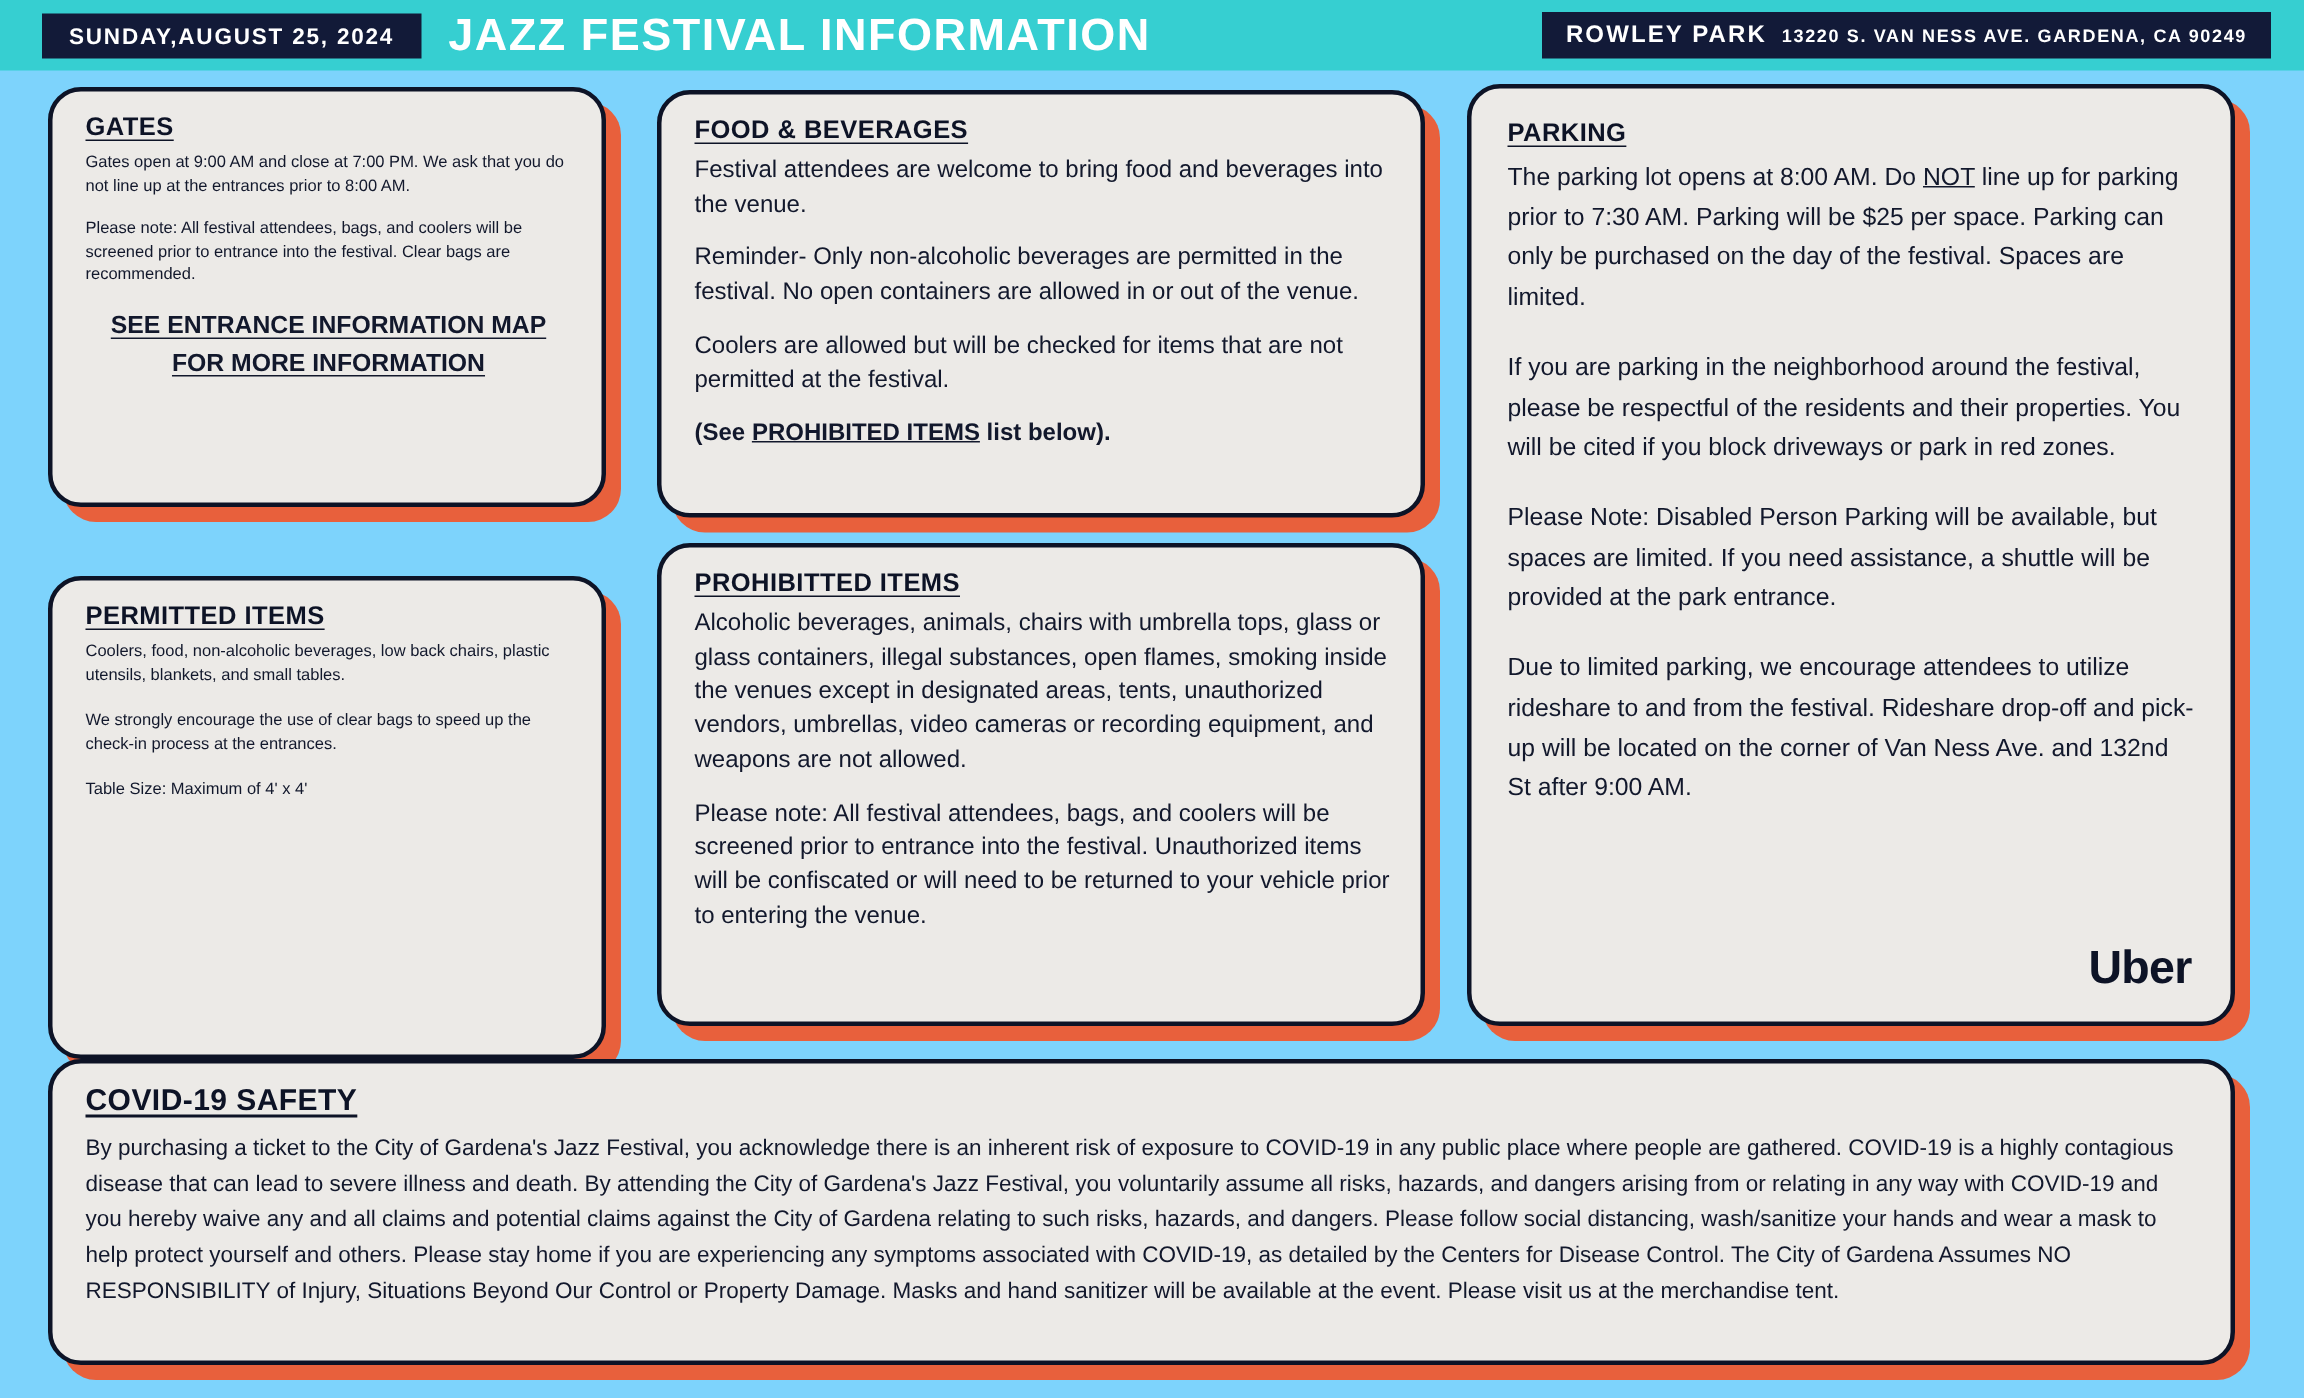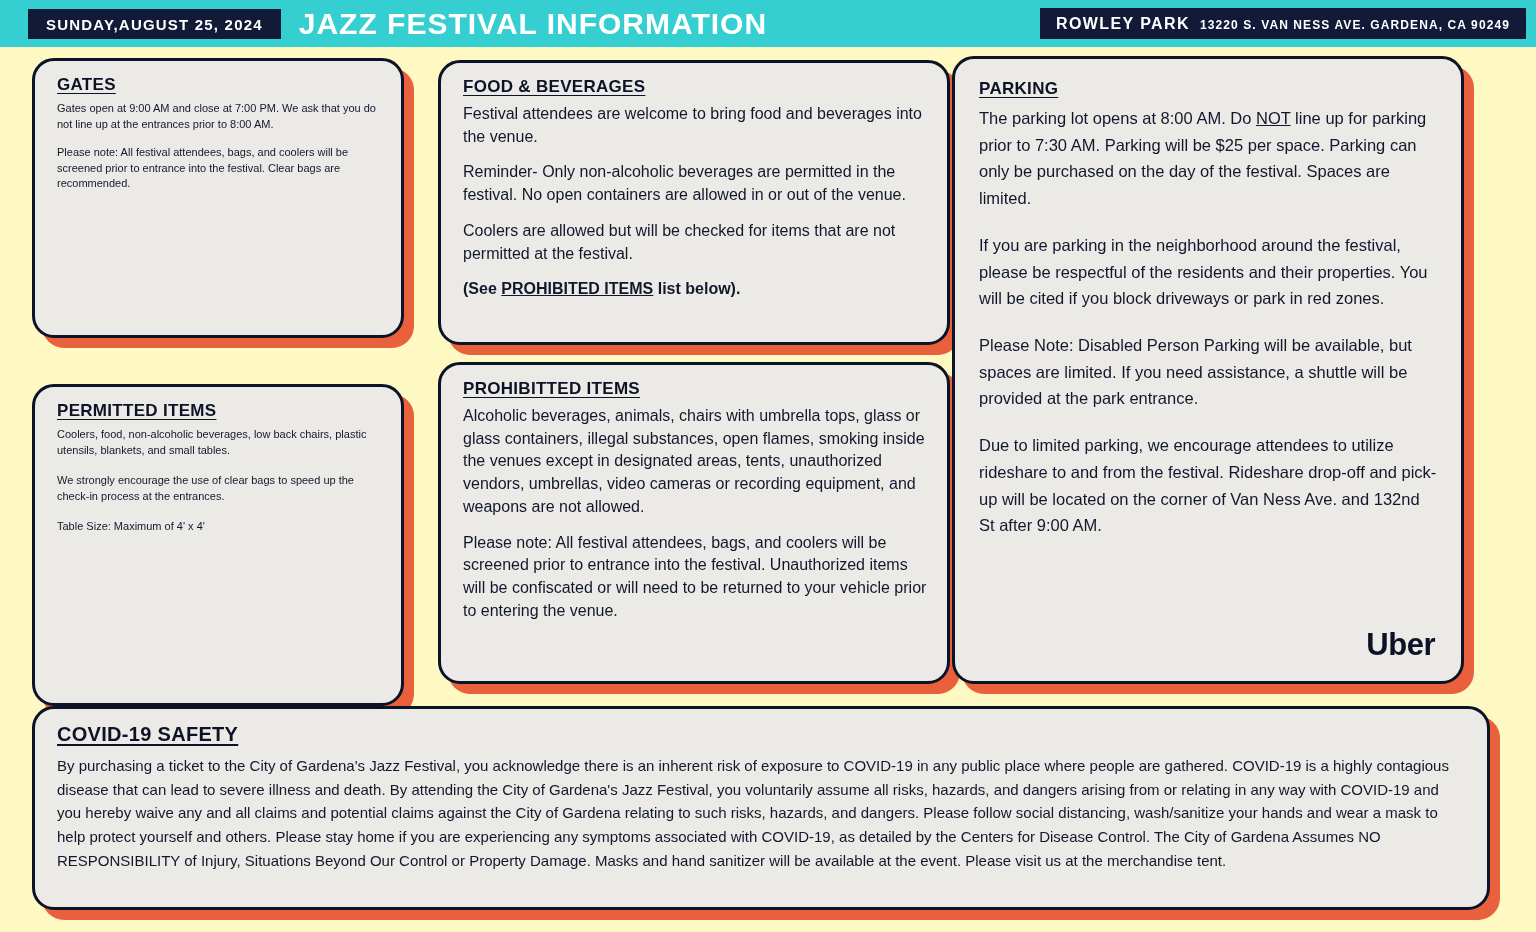--- a/index.html
+++ b/index.html
@@ -7,21 +7,21 @@
     margin: 0; padding: 0;
     width: 1536px; height: 932px;
     background: #121a38;
     font-family: "Liberation Sans", sans-serif;
     overflow: hidden;
   }
   .page {
     position: relative;
     width: 1536px;
     height: 932px;
-    background: #fef9c3;
+    background: #7dd3fc;
   }
 
   
   .header {
     position: absolute;
     top: 0; left: 0;
     width: 1536px; height: 47px;
     background: #36cfd1;
     display: flex;
     align-items: center;
@@ -45,21 +45,21 @@
     white-space: nowrap;
   }
   .header-venue {
     background: #121a38;
     color: #ffffff;
     padding: 7px 16px 6px 16px;
     display: flex;
     align-items: baseline;
     gap: 10px;
     margin-left: auto;
-    margin-right: 10px;
+    margin-right: 22px;
   }
   .header-venue .vname {
     font-size: 16px;
     font-weight: bold;
     letter-spacing: 1.4px;
   }
   .header-venue .vaddr {
     font-size: 12px;
     font-weight: bold;
     letter-spacing: 1.1px;
@@ -113,21 +113,21 @@
     color: #12182c;
     line-height: 1.5;
     margin-top: 10px;
   }
 
   
   #card-gates      { left: 32px;  top: 58px;  width: 372px; height: 280px; padding-left: 44px; }
   #card-permitted  { left: 32px;  top: 384px; width: 372px; height: 322px; }
   #card-food       { left: 438px; top: 60px;  width: 512px; height: 285px; }
   #card-prohibited { left: 438px; top: 362px; width: 512px; height: 322px; }
-  #card-parking    { left: 952px; top: 56px;  width: 512px; height: 628px; }
+  #card-parking    { left: 978px; top: 56px;  width: 512px; height: 628px; }
   #card-covid      { left: 32px;  top: 706px; width: 1458px; height: 204px; }
 
   #card-gates .card p, #card-permitted .card p { font-size: 11px; }
   #card-permitted .card p { margin-bottom: 0; }
   #card-permitted .spacer { height: 15px; }
 
   #card-parking .card { padding-top: 20px; padding-left: 24px; padding-right: 24px; }
   #card-parking .card p { font-size: 16.5px; line-height: 1.62; margin-bottom: 20px; }
 
   #card-covid .card { padding: 14px 22px 12px 22px; }
@@ -156,20 +156,24 @@
       <span class="vaddr">13220 S. VAN NESS AVE. GARDENA, CA 90249</span>
     </div>
   </div>
 
   <div class="card-wrap" id="card-gates">
     <div class="card-shadow"></div>
     <div class="card">
       <h2>GATES</h2>
       <p>Gates open at 9:00 AM and close at 7:00 PM. We ask that you do not line up at the entrances prior to 8:00 AM.</p>
       <p>Please note: All festival attendees, bags, and coolers will be screened prior to entrance into the festival. Clear bags are recommended.</p>
+      <a class="maplink" href="#">
+        <span>SEE ENTRANCE INFORMATION MAP</span><br>
+        <span>FOR MORE INFORMATION</span>
+      </a>
     </div>
   </div>
 
   <div class="card-wrap" id="card-permitted">
     <div class="card-shadow"></div>
     <div class="card">
       <h2>PERMITTED ITEMS</h2>
       <p>Coolers, food, non-alcoholic beverages, low back chairs, plastic utensils, blankets, and small tables.</p>
       <div class="spacer"></div>
       <p>We strongly encourage the use of clear bags to speed up the check-in process at the entrances.</p>

